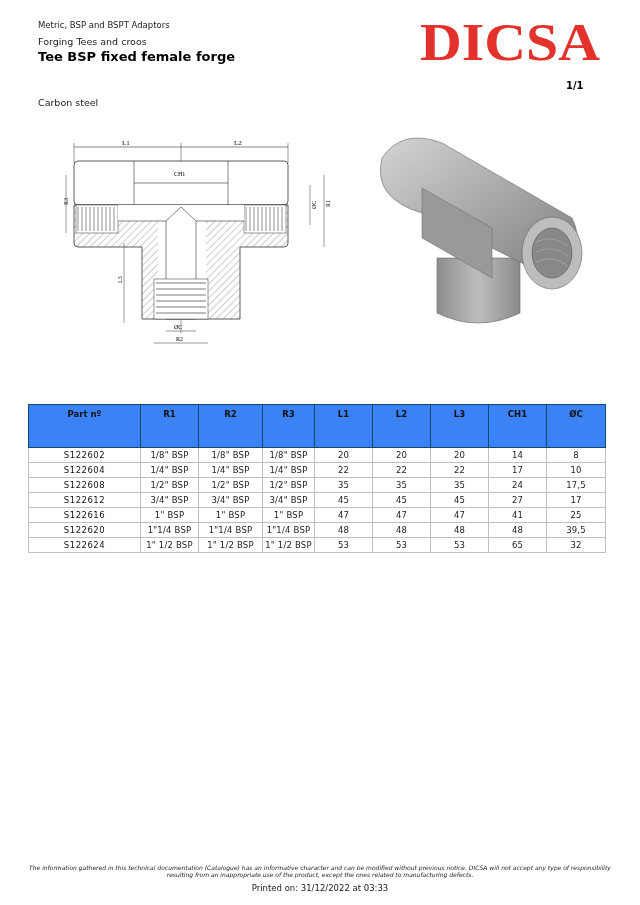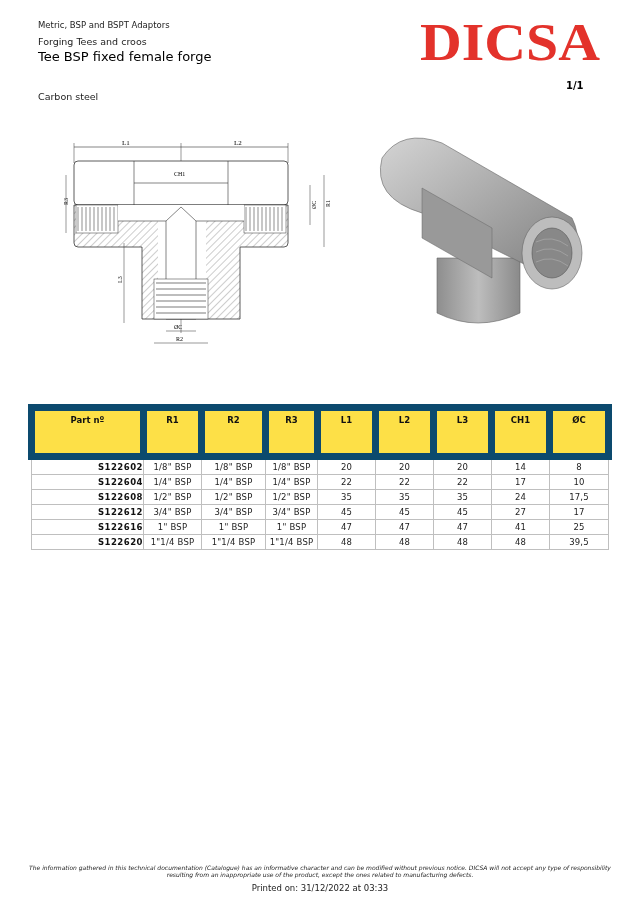--- a/index.html
+++ b/index.html
@@ -1,29 +1,29 @@
 <!DOCTYPE html>
 <html><head>
 <meta charset="utf-8">
 <style>
   html, body { margin: 0; padding: 0; background: #ffffff; }
   body { width: 640px; height: 905px; position: relative; overflow: hidden; font-family: "DejaVu Sans", sans-serif; color: #111; }
   .abs { position: absolute; }
   .cat1 { left: 38px; top: 20px; font-size: 8.5px; color: #222; text-align: right; }
   .cat2 { left: 38px; top: 36px; font-size: 9.5px; color: #222; }
-  .title { left: 38px; top: 49px; font-size: 13px; font-weight: normal; color: #000; text-align: right; }
-  .material { left: 38px; top: 91px; font-size: 9.5px; color: #222; }
+  .title { left: 38px; top: 49px; font-size: 13px; font-weight: bold; color: #000; text-align: right; }
+  .material { left: 38px; top: 97px; font-size: 9.5px; color: #222; }
   .pager { left: 566px; top: 80px; font-size: 10px; font-weight: bold; color: #000; }
   .logo { left: 420px; top: 18px; width: 180px; height: 46px; }
   .drawing { left: 62px; top: 133px; width: 278px; height: 218px; }
   .render { left: 362px; top: 118px; width: 228px; height: 218px; }
   table.spec { position: absolute; left: 28px; top: 404px; width: 577px; border-collapse: collapse; font-size: 8.5px; table-layout: fixed; }
-  table.spec th { background: #fde047; font-weight: bold; height: 37px; vertical-align: top; padding-top: 4px; border: 7px solid #0c4a6e; font-size: 8.5px; }
+  table.spec th { background: #3b82f6; font-weight: bold; height: 37px; vertical-align: top; padding-top: 4px; border: 1px solid #0c4a6e; font-size: 8.5px; }
   table.spec td { height: 14px; text-align: center; border: 1px solid #bfbfbf; padding: 0; color: #222; letter-spacing: 0.2px; }
-  table.spec td.part { font-weight: bold; color: #111; letter-spacing: 0.5px; text-align: right; }
+  table.spec td.part { font-weight: normal; color: #111; letter-spacing: 0.5px; }
   .disclaimer { left: 20px; top: 864px; width: 600px; text-align: center; font-size: 6px; font-style: italic; color: #222; line-height: 7px; }
   .printed { left: 0; top: 883px; width: 640px; text-align: center; font-size: 8.5px; color: #222; }
 </style>
 </head>
 <body>
 
 <div class="abs cat1">Metric, BSP and BSPT Adaptors</div>
 <div class="abs cat2">Forging Tees and croos</div>
 <div class="abs title">Tee BSP fixed female forge</div>
 <div class="abs material">Carbon steel</div>
@@ -198,17 +198,28 @@
       <td class="part">S122620</td>
       <td>1"1/4 BSP</td>
       <td>1"1/4 BSP</td>
       <td>1"1/4 BSP</td>
       <td>48</td>
       <td>48</td>
       <td>48</td>
       <td>48</td>
       <td>39,5</td>
     </tr>
+    <tr>
+      <td class="part">S122624</td>
+      <td>1" 1/2 BSP</td>
+      <td>1" 1/2 BSP</td>
+      <td>1" 1/2 BSP</td>
+      <td>53</td>
+      <td>53</td>
+      <td>53</td>
+      <td>65</td>
+      <td>32</td>
+    </tr>
   </tbody>
 </table>
 
 <div class="abs disclaimer">The information gathered in this technical documentation (Catalogue) has an informative character and can be modified without previous notice. DICSA will not accept any type of responsibility resulting from an inappropriate use of the product, except the ones related to manufacturing defects.</div>
 <div class="abs printed">Printed on: 31/12/2022 at 03:33</div>
 
 </body></html>

